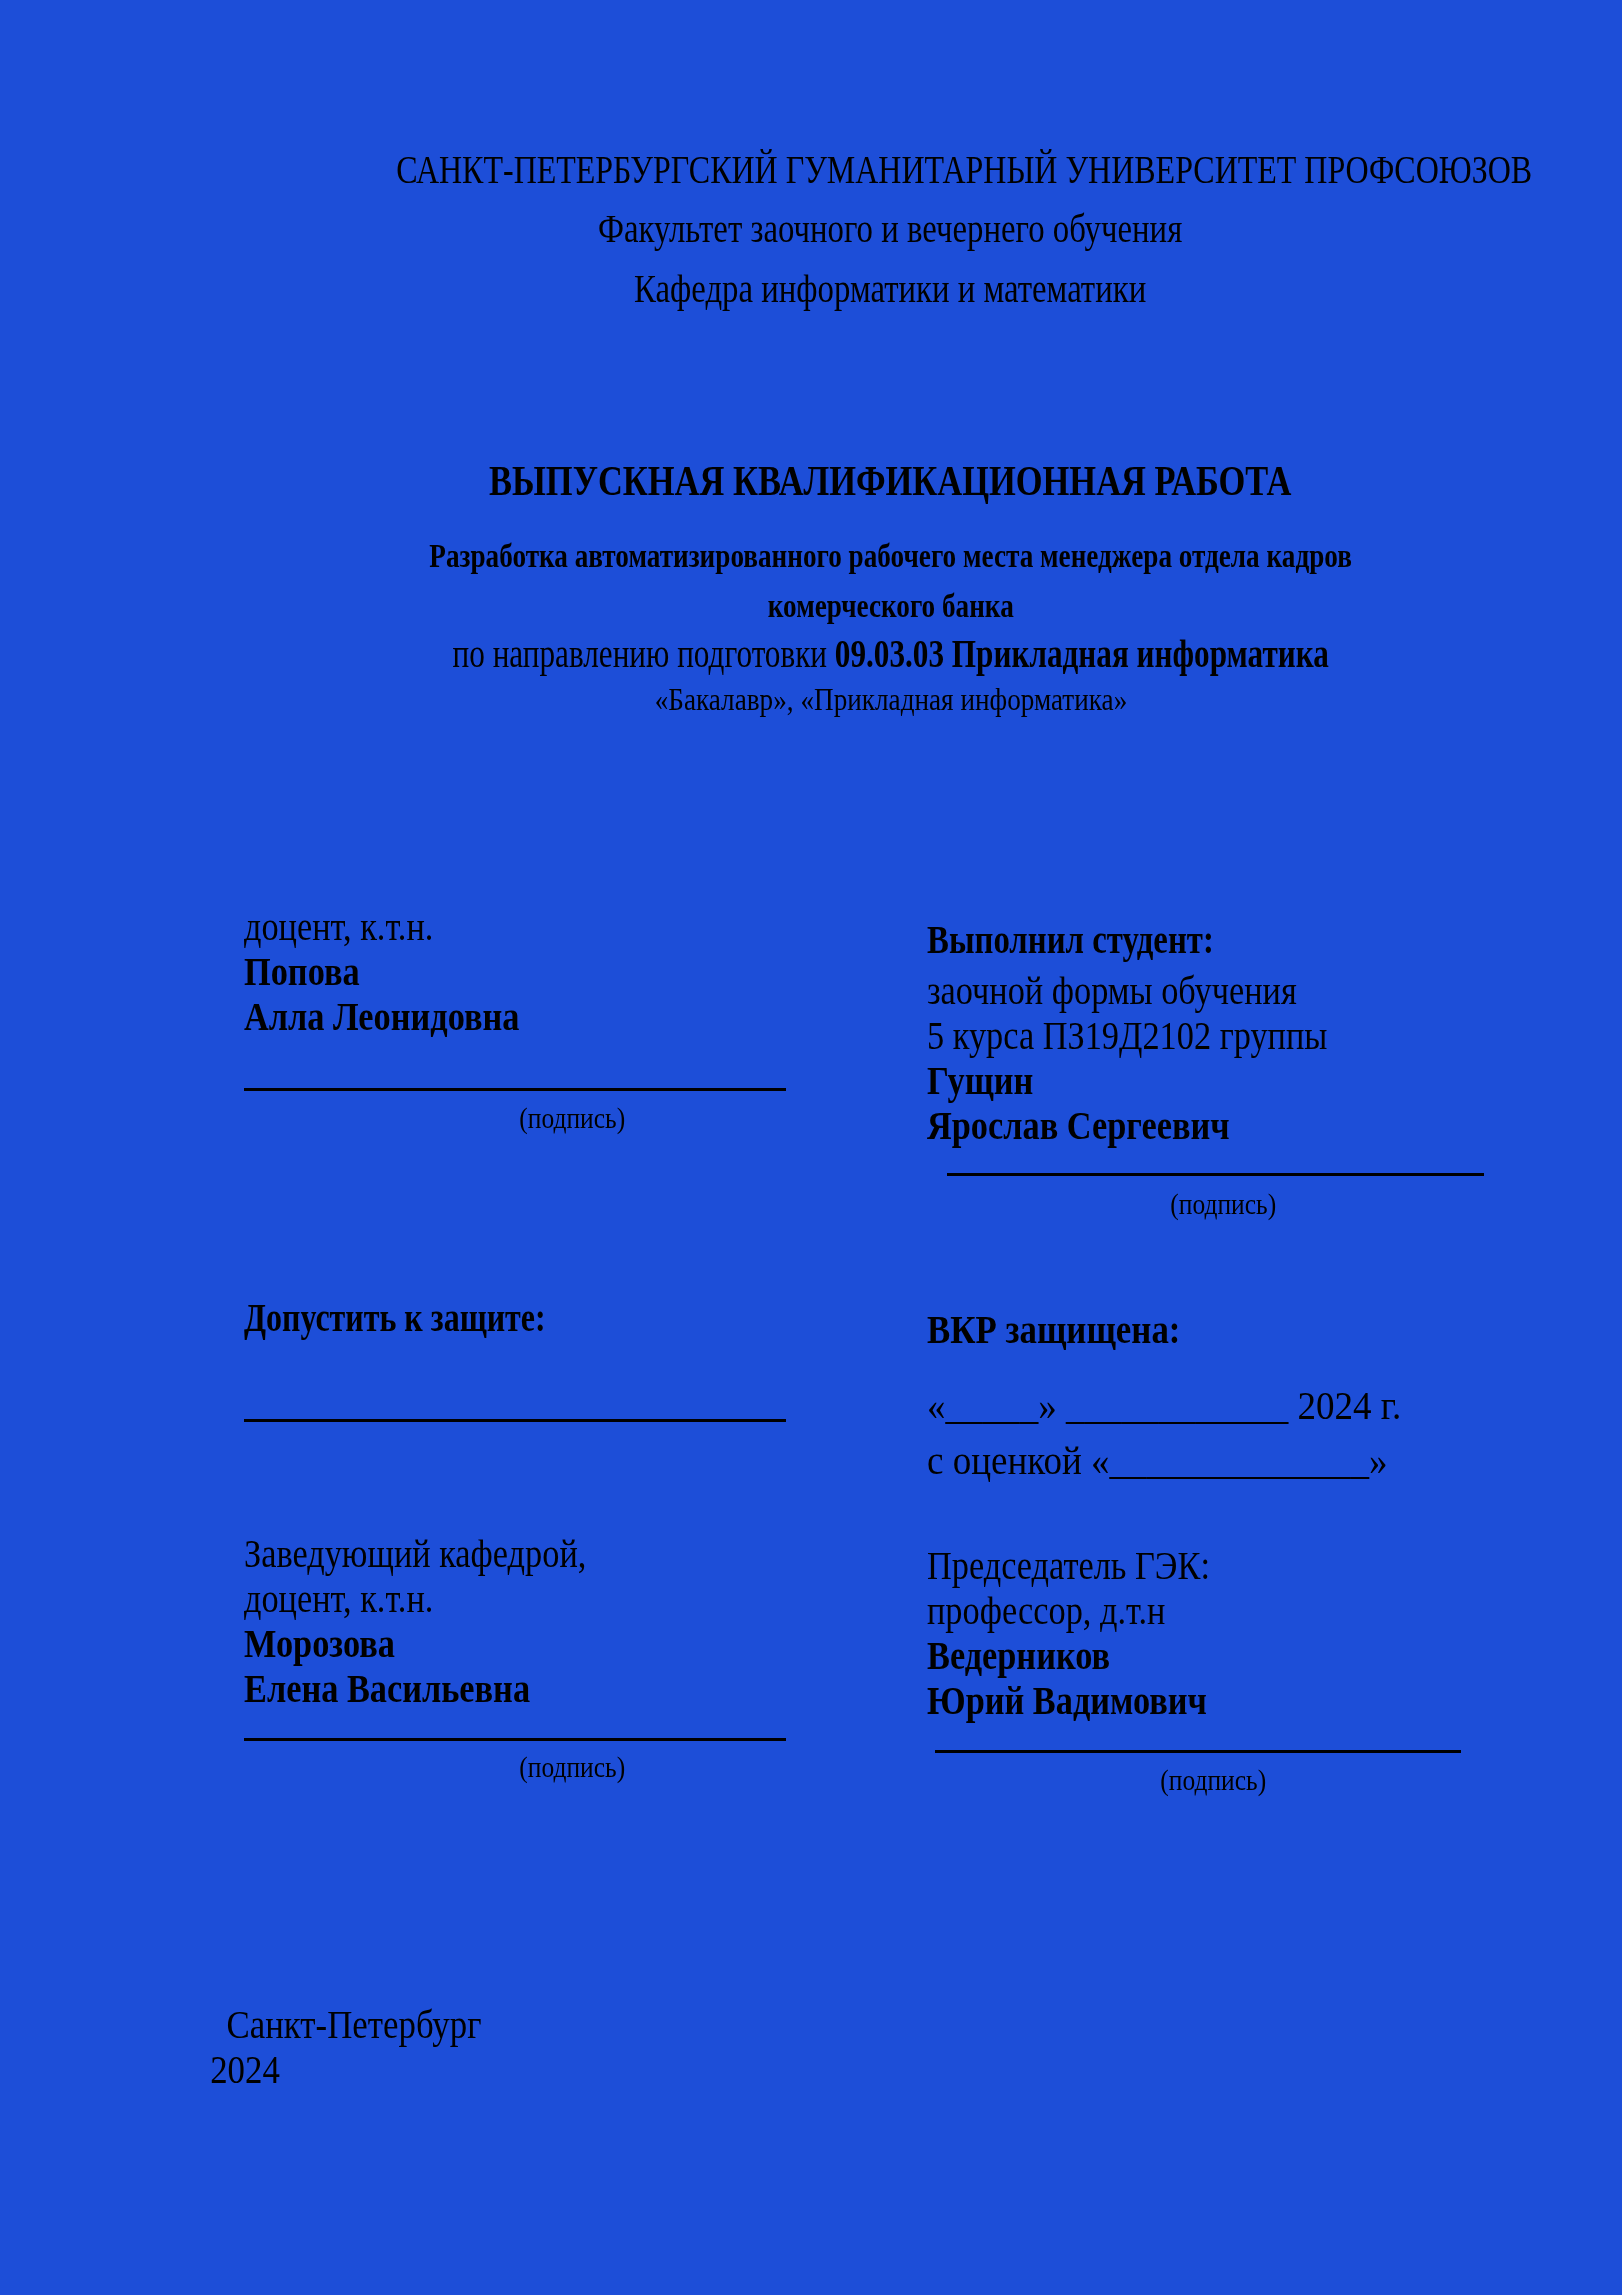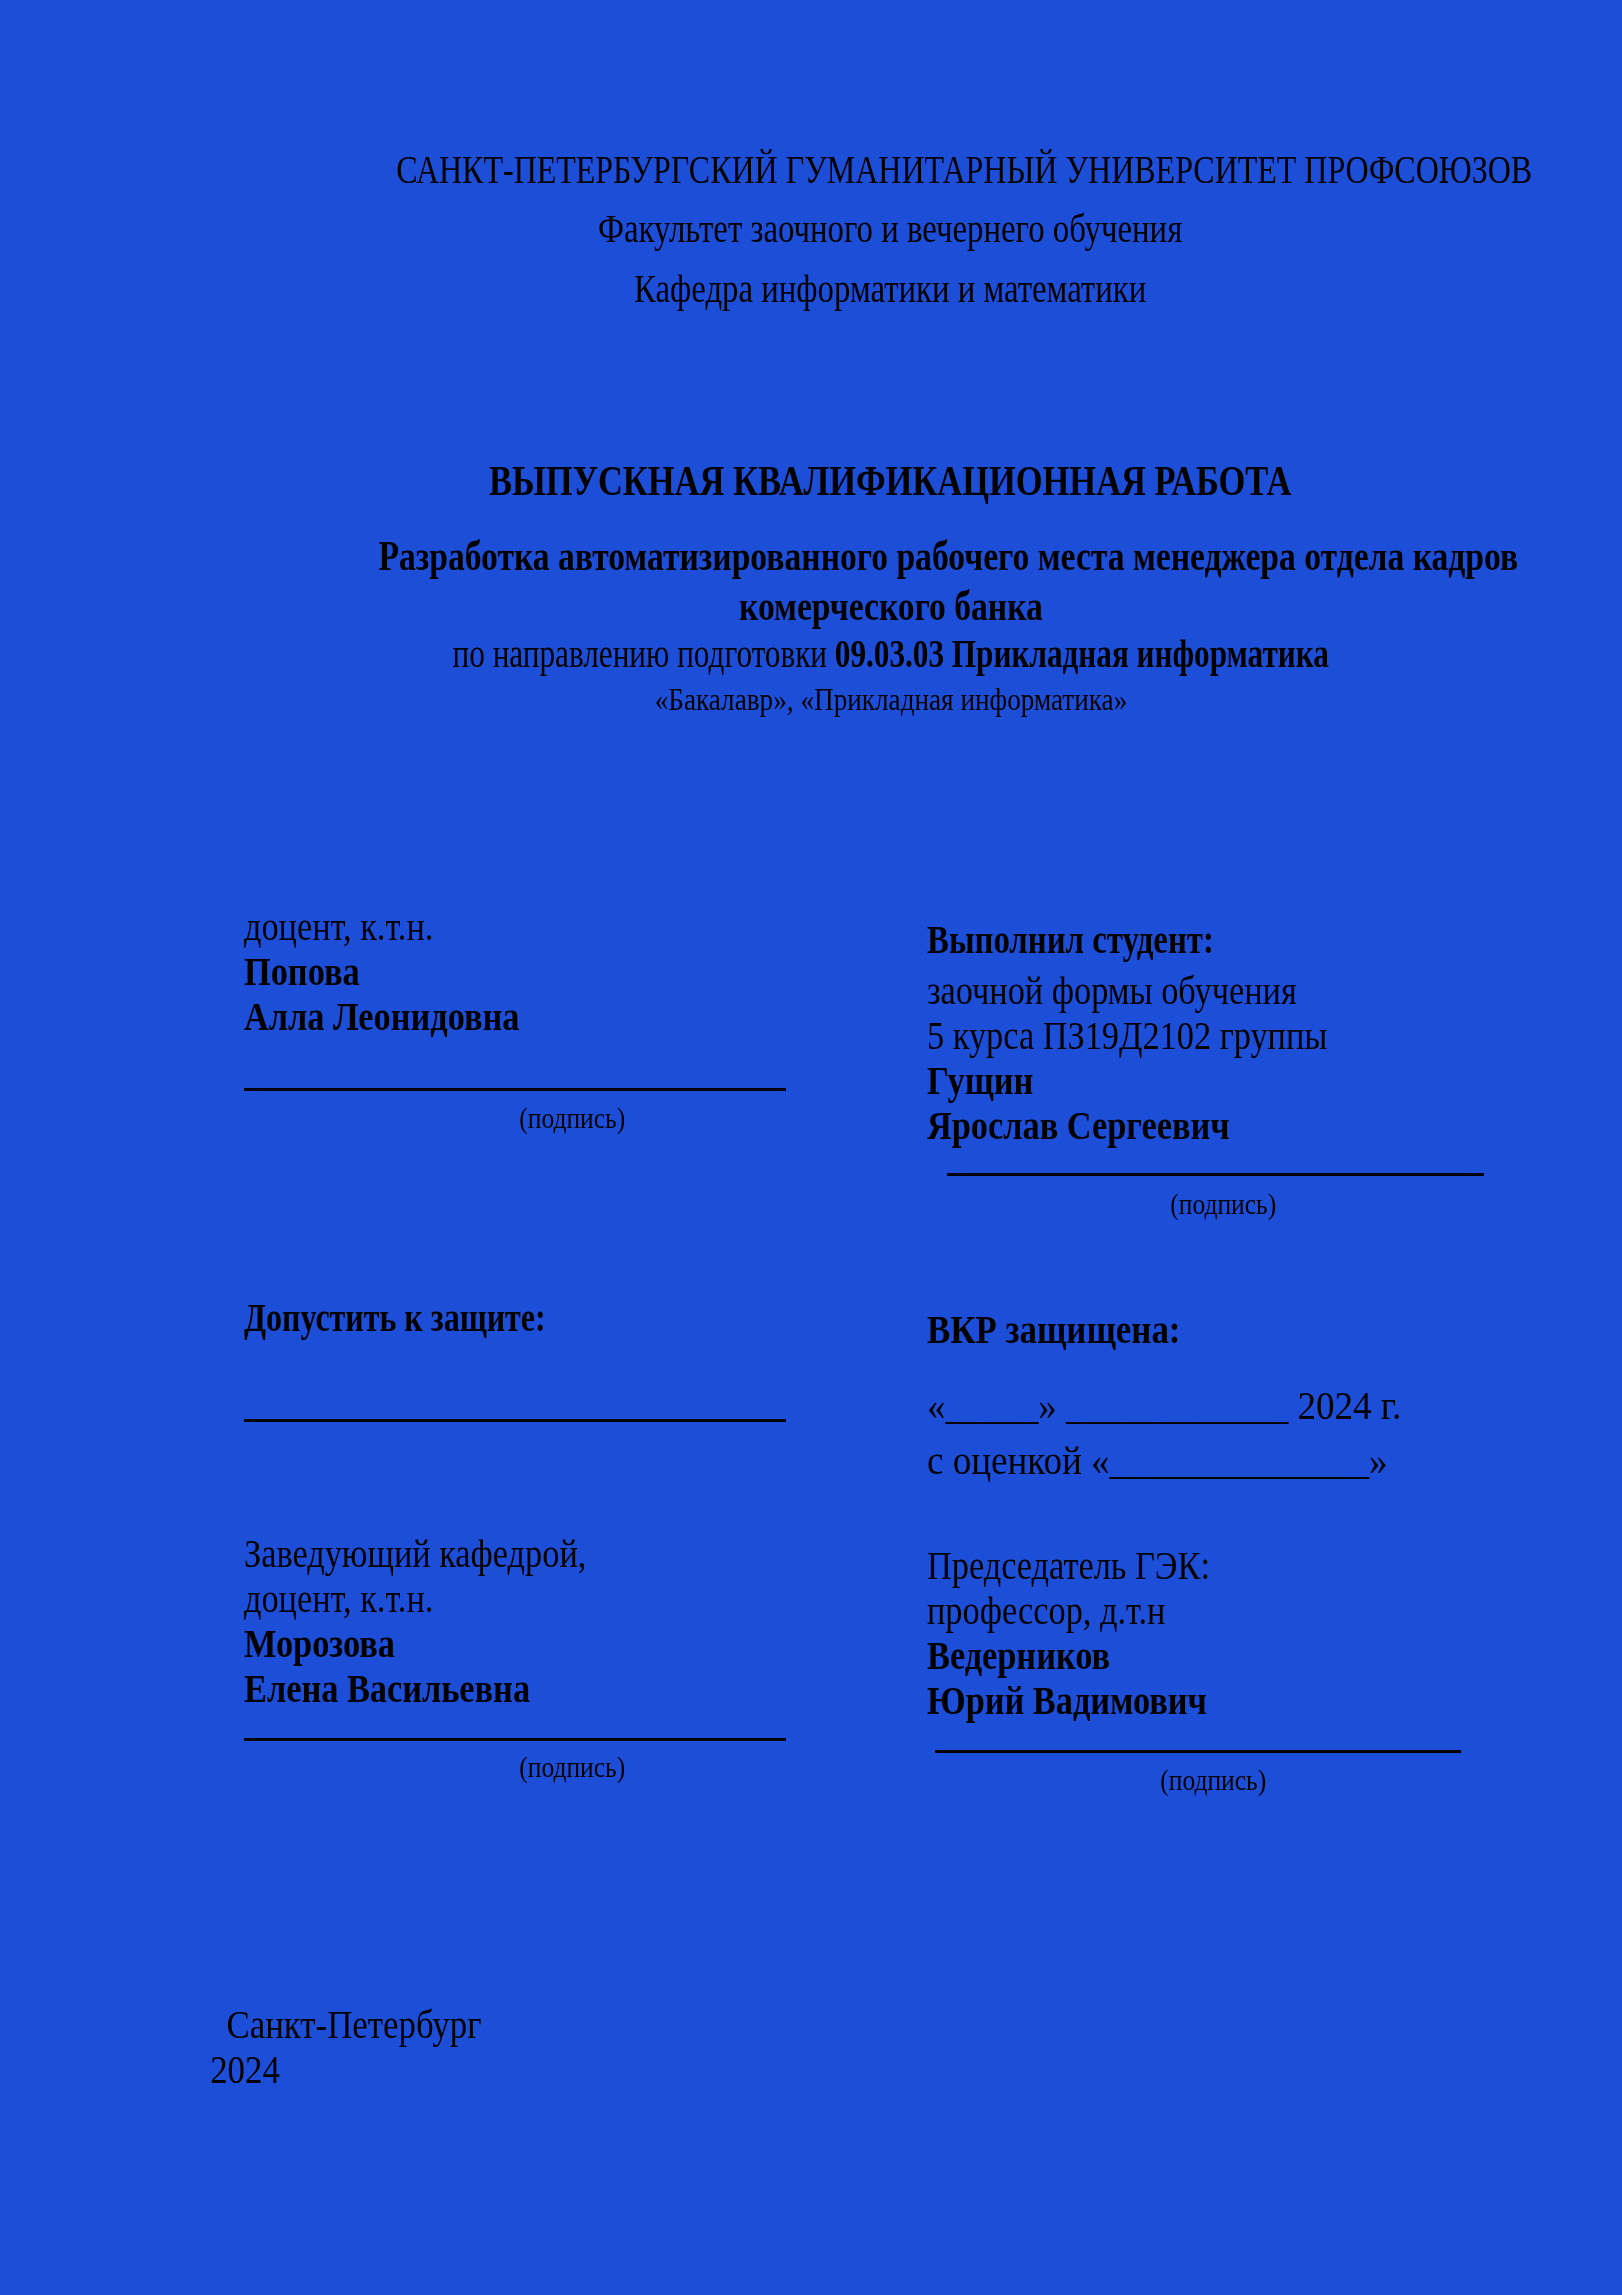--- a/index.html
+++ b/index.html
@@ -45,21 +45,21 @@
     margin-bottom: 13.3px;
   }
   .title-block { top: 456px; }
   .work-type {
     font-size: 42px;
     font-weight: bold;
     line-height: 50px;
     margin-bottom: 25px;
   }
   .thesis-title {
-    font-size: 42px;
+    font-size: 34px;
     font-weight: bold;
     line-height: 50px;
   }
   .direction {
     font-size: 39px;
     line-height: 46px;
   }
   .qualification {
     font-size: 32px;
     line-height: 44px;

